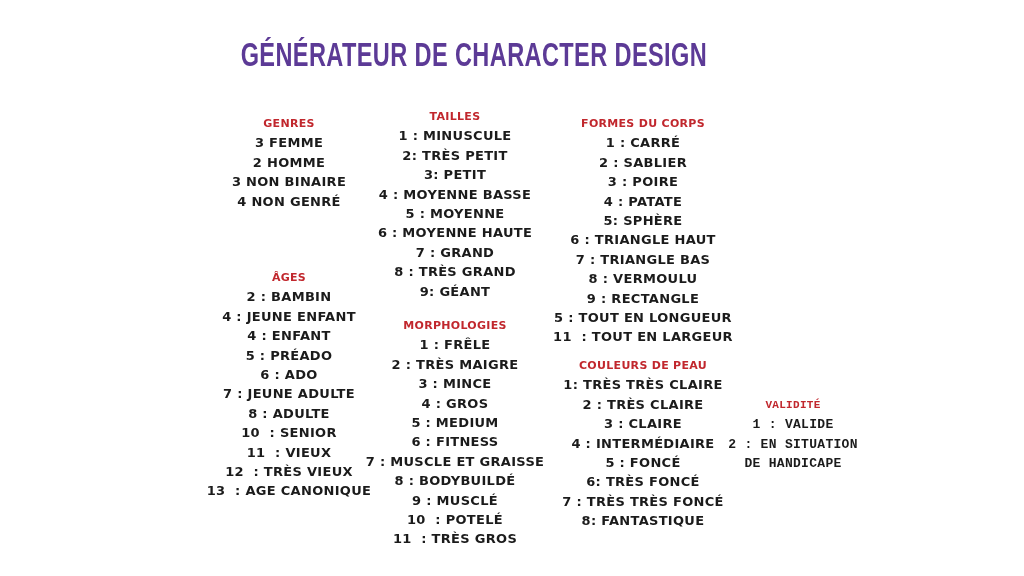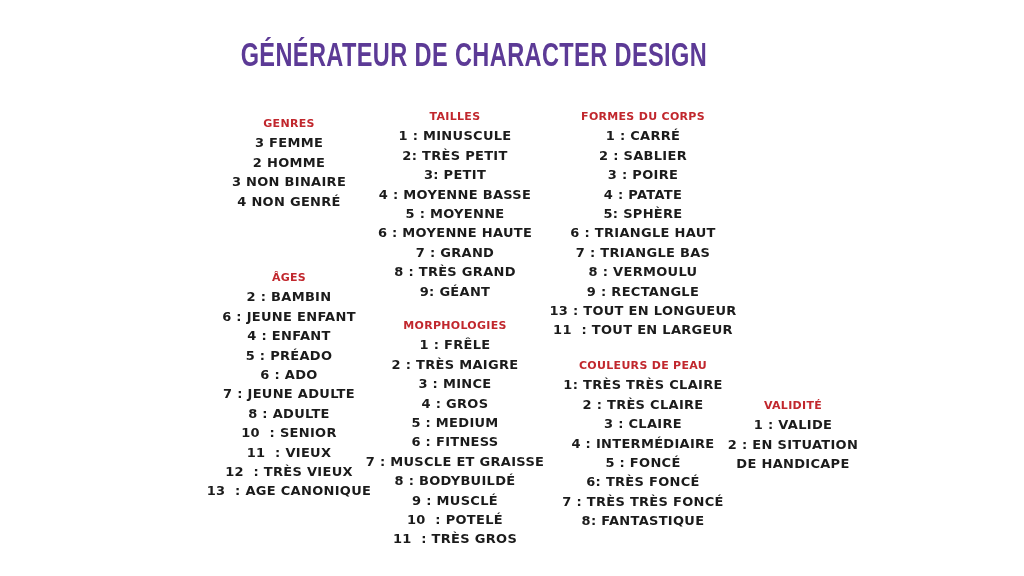--- a/index.html
+++ b/index.html
@@ -53,23 +53,23 @@
     line-height: 19.4px;
     letter-spacing: 0.3px;
     color: var(--text, #1b1b1b);
     white-space: pre;
   }
   
   #g-genres        { left: 184px; top: 114px; width: 210px; }
   #g-ages          { left: 174px; top: 268px; width: 230px; text-align: center; }
   #g-tailles       { left: 350px; top: 107px; width: 210px; }
   #g-morphologies  { left: 345px; top: 316px; width: 220px; }
-  #g-formes        { left: 533px; top: 107px; width: 220px; text-align: center; }
+  #g-formes        { left: 533px; top: 114px; width: 220px; text-align: center; }
   #g-couleurs      { left: 533px; top: 356px; width: 220px; }
-  #g-validite      { left: 708px; top: 396px; width: 170px; }
+  #g-validite      { left: 708px; top: 396px; width: 170px; font-family: Liberation Mono, monospace; }
 </style>
 </head>
 <body>
 
 <div class="canvas">
 
   <header class="title-wrap">
     <h1 class="title">GÉNÉRATEUR DE CHARACTER DESIGN</h1>
   </header>
 
@@ -80,21 +80,21 @@
         <div class="item">2 HOMME</div>
         <div class="item">3 NON BINAIRE</div>
         <div class="item">4 NON GENRÉ</div>
       </div>
   </section>
 
   <section class="group" id="g-ages">
     <h2>ÂGES</h2>
     <div>
         <div class="item">2 : BAMBIN</div>
-        <div class="item">6 : JEUNE ENFANT</div>
+        <div class="item">4 : JEUNE ENFANT</div>
         <div class="item">4 : ENFANT</div>
         <div class="item">5 : PRÉADO</div>
         <div class="item">6 : ADO</div>
         <div class="item">7 : JEUNE ADULTE</div>
         <div class="item">8 : ADULTE</div>
         <div class="item">10  : SENIOR</div>
         <div class="item">11  : VIEUX</div>
         <div class="item">12  : TRÈS VIEUX</div>
         <div class="item">13  : AGE CANONIQUE</div>
       </div>
@@ -137,21 +137,21 @@
     <div>
         <div class="item">1 : CARRÉ</div>
         <div class="item">2 : SABLIER</div>
         <div class="item">3 : POIRE</div>
         <div class="item">4 : PATATE</div>
         <div class="item">5: SPHÈRE</div>
         <div class="item">6 : TRIANGLE HAUT</div>
         <div class="item">7 : TRIANGLE BAS</div>
         <div class="item">8 : VERMOULU</div>
         <div class="item">9 : RECTANGLE</div>
-        <div class="item">13 : TOUT EN LONGUEUR</div>
+        <div class="item">5 : TOUT EN LONGUEUR</div>
         <div class="item">11  : TOUT EN LARGEUR</div>
       </div>
   </section>
 
   <section class="group" id="g-couleurs">
     <h2>COULEURS DE PEAU</h2>
     <div>
         <div class="item">1: TRÈS TRÈS CLAIRE</div>
         <div class="item">2 : TRÈS CLAIRE</div>
         <div class="item">3 : CLAIRE</div>

